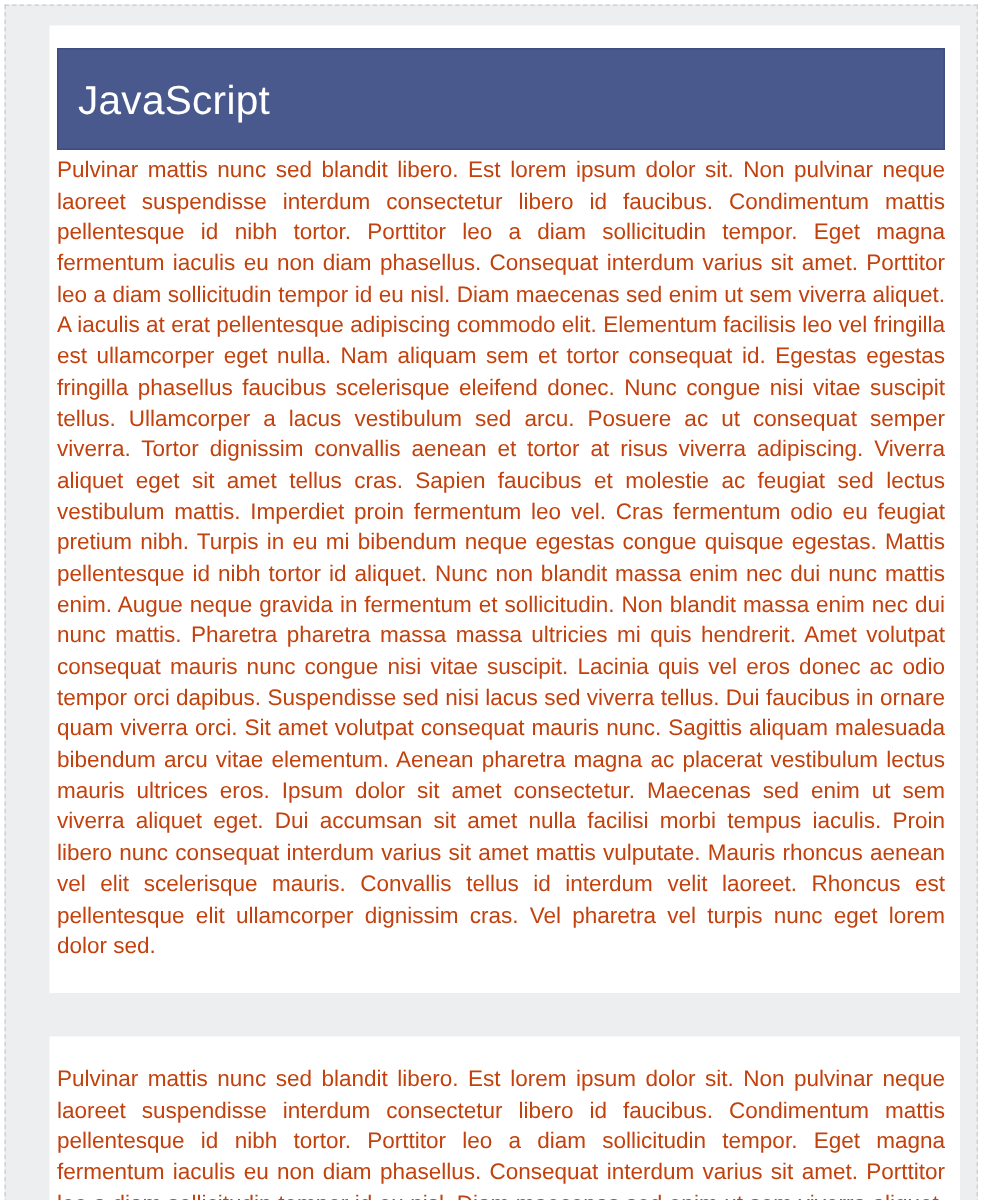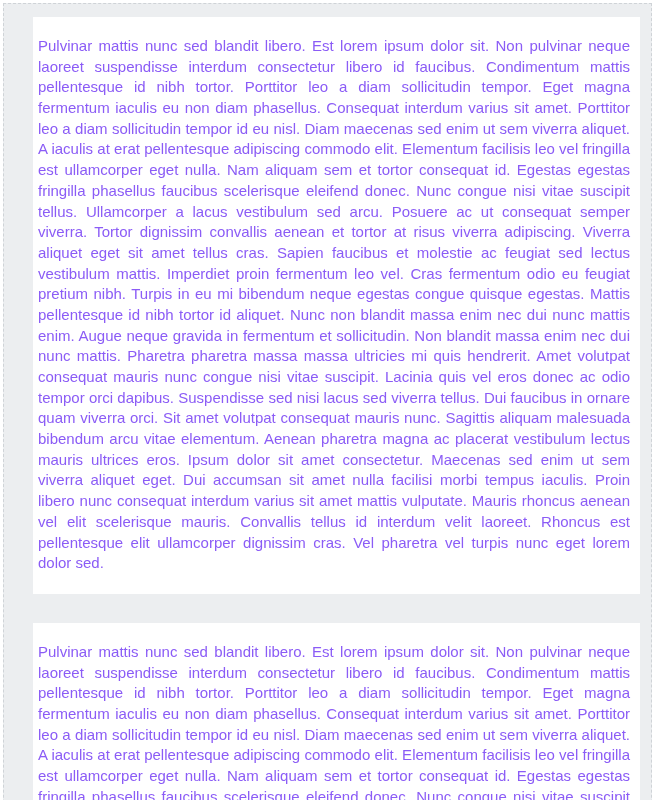--- a/index.html
+++ b/index.html
@@ -45,30 +45,33 @@
     font-size: 27px;
     font-weight: 400;
     letter-spacing: 0.2px;
     color: #ffffff;
     line-height: 1;
   }
   .card-body {
     margin: 4px 0 0 0;
     font-size: 15px;
     line-height: 1.38;
-    color: #8b5cf6;
+    color: #c2410c;
     text-align: justify;
   }
 </style>
 </head>
 <body>
 
 <div class="content-area">
 
   <section class="card">
+    <header class="card-header">
+      <h1>JavaScript</h1>
+    </header>
     <p class="card-body">Pulvinar mattis nunc sed blandit libero. Est lorem ipsum dolor sit. Non pulvinar neque laoreet suspendisse interdum consectetur libero id faucibus. Condimentum mattis pellentesque id nibh tortor. Porttitor leo a diam sollicitudin tempor. Eget magna fermentum iaculis eu non diam phasellus. Consequat interdum varius sit amet. Porttitor leo a diam sollicitudin tempor id eu nisl. Diam maecenas sed enim ut sem viverra aliquet. A iaculis at erat pellentesque adipiscing commodo elit. Elementum facilisis leo vel fringilla est ullamcorper eget nulla. Nam aliquam sem et tortor consequat id. Egestas egestas fringilla phasellus faucibus scelerisque eleifend donec. Nunc congue nisi vitae suscipit tellus. Ullamcorper a lacus vestibulum sed arcu. Posuere ac ut consequat semper viverra. Tortor dignissim convallis aenean et tortor at risus viverra adipiscing. Viverra aliquet eget sit amet tellus cras. Sapien faucibus et molestie ac feugiat sed lectus vestibulum mattis. Imperdiet proin fermentum leo vel. Cras fermentum odio eu feugiat pretium nibh. Turpis in eu mi bibendum neque egestas congue quisque egestas. Mattis pellentesque id nibh tortor id aliquet. Nunc non blandit massa enim nec dui nunc mattis enim. Augue neque gravida in fermentum et sollicitudin. Non blandit massa enim nec dui nunc mattis. Pharetra pharetra massa massa ultricies mi quis hendrerit. Amet volutpat consequat mauris nunc congue nisi vitae suscipit. Lacinia quis vel eros donec ac odio tempor orci dapibus. Suspendisse sed nisi lacus sed viverra tellus. Dui faucibus in ornare quam viverra orci. Sit amet volutpat consequat mauris nunc. Sagittis aliquam malesuada bibendum arcu vitae elementum. Aenean pharetra magna ac placerat vestibulum lectus mauris ultrices eros. Ipsum dolor sit amet consectetur. Maecenas sed enim ut sem viverra aliquet eget. Dui accumsan sit amet nulla facilisi morbi tempus iaculis. Proin libero nunc consequat interdum varius sit amet mattis vulputate. Mauris rhoncus aenean vel elit scelerisque mauris. Convallis tellus id interdum velit laoreet. Rhoncus est pellentesque elit ullamcorper dignissim cras. Vel pharetra vel turpis nunc eget lorem dolor sed.</p>
   </section>
 
   <section class="card">
     <p class="card-body">Pulvinar mattis nunc sed blandit libero. Est lorem ipsum dolor sit. Non pulvinar neque laoreet suspendisse interdum consectetur libero id faucibus. Condimentum mattis pellentesque id nibh tortor. Porttitor leo a diam sollicitudin tempor. Eget magna fermentum iaculis eu non diam phasellus. Consequat interdum varius sit amet. Porttitor leo a diam sollicitudin tempor id eu nisl. Diam maecenas sed enim ut sem viverra aliquet. A iaculis at erat pellentesque adipiscing commodo elit. Elementum facilisis leo vel fringilla est ullamcorper eget nulla. Nam aliquam sem et tortor consequat id. Egestas egestas fringilla phasellus faucibus scelerisque eleifend donec. Nunc congue nisi vitae suscipit tellus. Ullamcorper a lacus vestibulum sed arcu. Posuere ac ut consequat semper viverra. Tortor dignissim convallis aenean et tortor at risus viverra adipiscing. Viverra aliquet eget sit amet tellus cras. Sapien faucibus et molestie ac feugiat sed lectus vestibulum mattis. Imperdiet proin fermentum leo vel. Cras fermentum odio eu feugiat pretium nibh. Turpis in eu mi bibendum neque egestas congue quisque egestas. Mattis pellentesque id nibh tortor id aliquet. Nunc non blandit massa enim nec dui nunc mattis enim. Augue neque gravida in fermentum et sollicitudin. Non blandit massa enim nec dui nunc mattis. Pharetra pharetra massa massa ultricies mi quis hendrerit. Amet volutpat consequat mauris nunc congue nisi vitae suscipit. Lacinia quis vel eros donec ac odio tempor orci dapibus. Suspendisse sed nisi lacus sed viverra tellus. Dui faucibus in ornare quam viverra orci. Sit amet volutpat consequat mauris nunc. Sagittis aliquam malesuada bibendum arcu vitae elementum. Aenean pharetra magna ac placerat vestibulum lectus mauris ultrices eros. Ipsum dolor sit amet consectetur. Maecenas sed enim ut sem viverra aliquet eget. Dui accumsan sit amet nulla facilisi morbi tempus iaculis. Proin libero nunc consequat interdum varius sit amet mattis vulputate. Mauris rhoncus aenean vel elit scelerisque mauris. Convallis tellus id interdum velit laoreet. Rhoncus est pellentesque elit ullamcorper dignissim cras. Vel pharetra vel turpis nunc eget lorem dolor sed.</p>
   </section>
 
 </div>
 
 </body></html>

